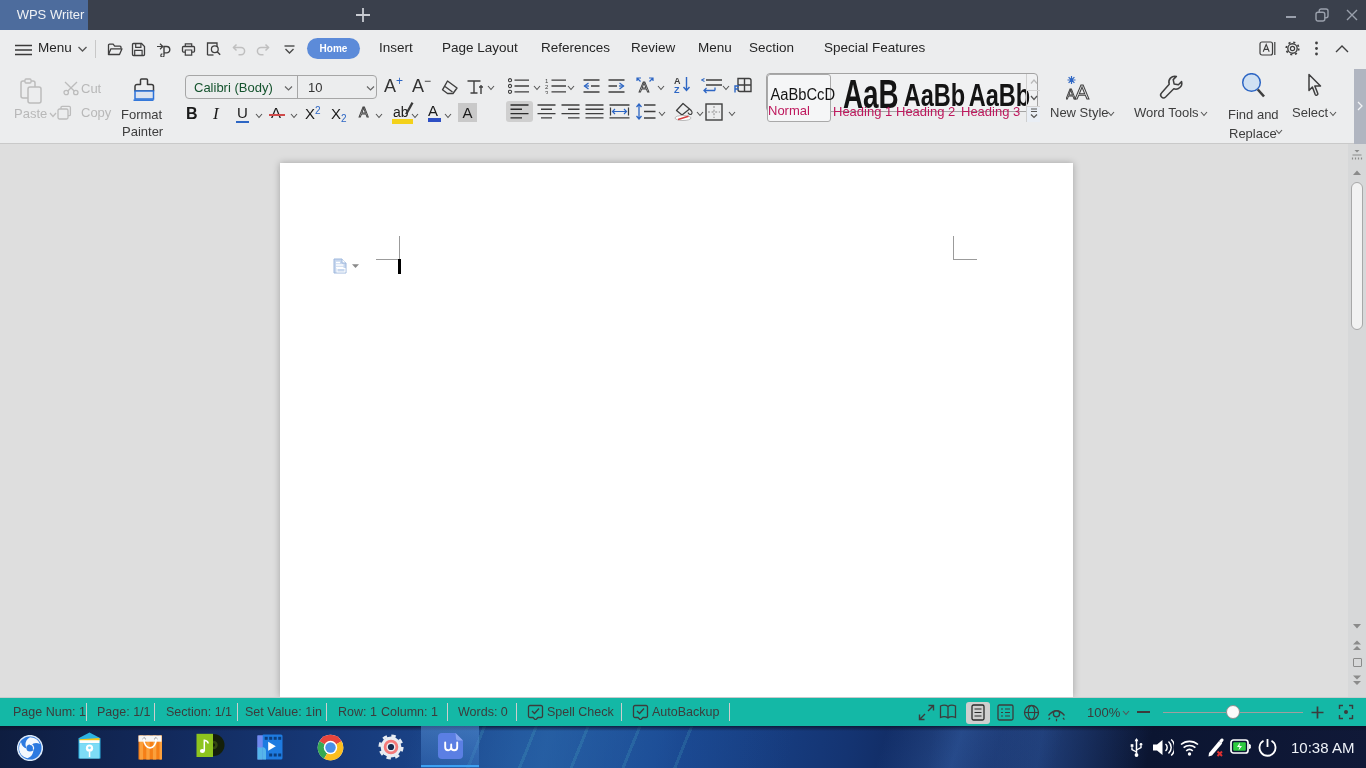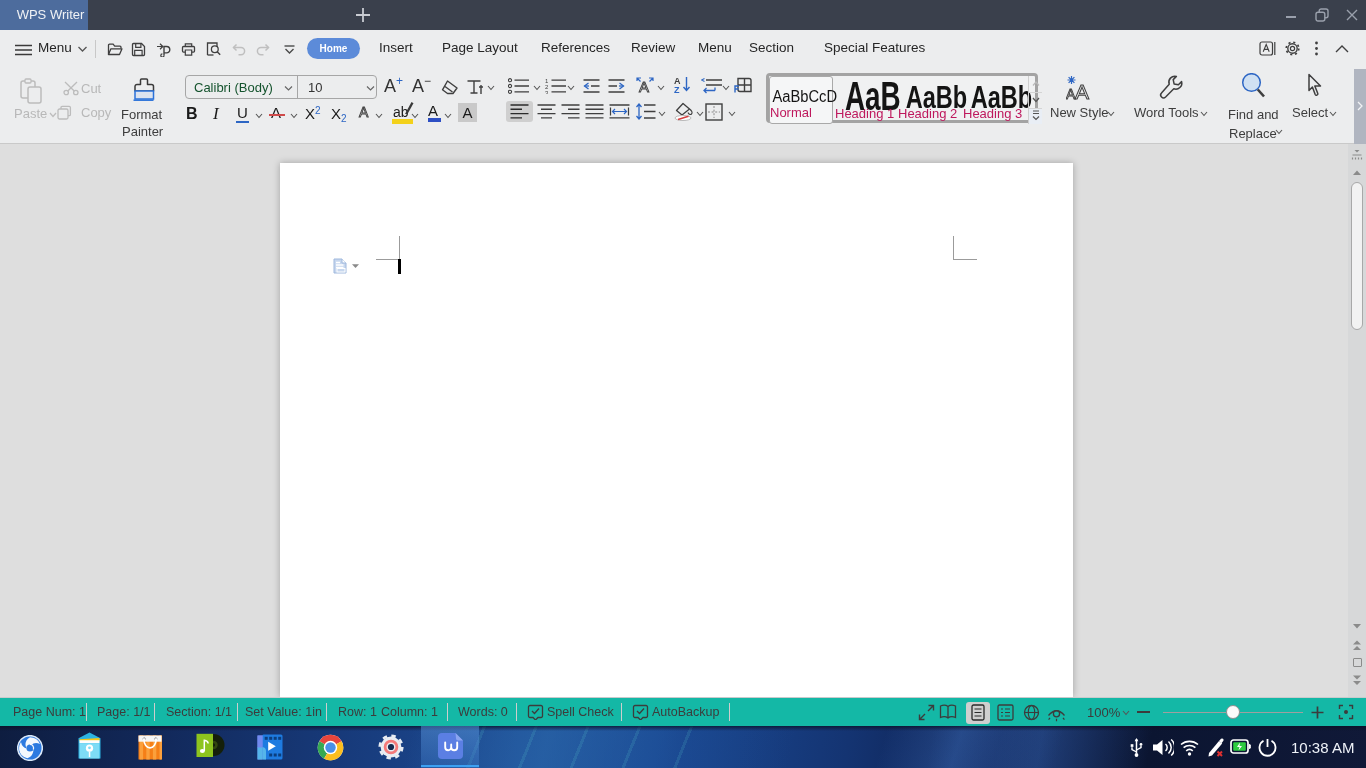--- a/index.html
+++ b/index.html
@@ -22,21 +22,21 @@
 #homepill { position:absolute; left:307px; top:8px; width:53px; height:21px; background:#5c8bd9; border-radius:10.5px; color:#fff; font-size:10px; font-weight:bold; text-align:center; line-height:21px; }
 
 
 #ribbon { position:absolute; left:0; top:66px; width:1366px; height:78px; background:#ecedee; border-bottom:1px solid #c9c9c9; }
 .glabel { position:absolute; font-size:13px; color:#3d3d3d; }
 .glabel.dis { color:#b8b8b8; }
 #fontbox { position:absolute; left:185px; top:9px; width:192px; height:24px; border:1px solid #a6a6a6; border-radius:4px; background:#ecedee; }
 #fontbox .div { position:absolute; left:111px; top:0; width:1px; height:22px; background:#a6a6a6; }
 #fontbox .fname { position:absolute; left:8px; top:4px; font-size:13px; color:#14532d; }
 #fontbox .fsize { position:absolute; left:122px; top:4px; font-size:13px; color:#333; }
-#stylegallery { position:absolute; left:766px; top:7px; width:272px; height:50px; border:3px solid #a3a3a3; border-radius:4px; background:#f0f1f2; }
+#stylegallery { position:absolute; left:766px; top:7px; width:272px; height:39px; border:1px solid #a3a3a3; border-radius:4px; background:#f0f1f2; }
 .stcell { position:absolute; top:0; height:48px; }
 .stylesample { text-align:center; color:#141414; }
 .stylename { position:absolute; width:100%; text-align:left; font-size:13px; color:#be185d; bottom:3px; }
 #ribright { position:absolute; left:1354px; top:3px; width:12px; height:75px; background:#b0b5c0; }
 
 
 #docarea { position:absolute; left:0; top:144px; width:1366px; height:553px; background:#dedede; }
 #page { position:absolute; left:280px; top:19px; width:793px; height:534px; background:#fff; box-shadow:0 0 7px rgba(0,0,0,0.28); }
 #scrolltrack { position:absolute; left:1348px; top:0; width:18px; height:553px; background:#d7d8d9; }
 #scrollthumb { position:absolute; left:1351px; top:38px; width:12px; height:148px; background:#f2f2f2; border:1px solid #a8a8a8; border-radius:6px; }

